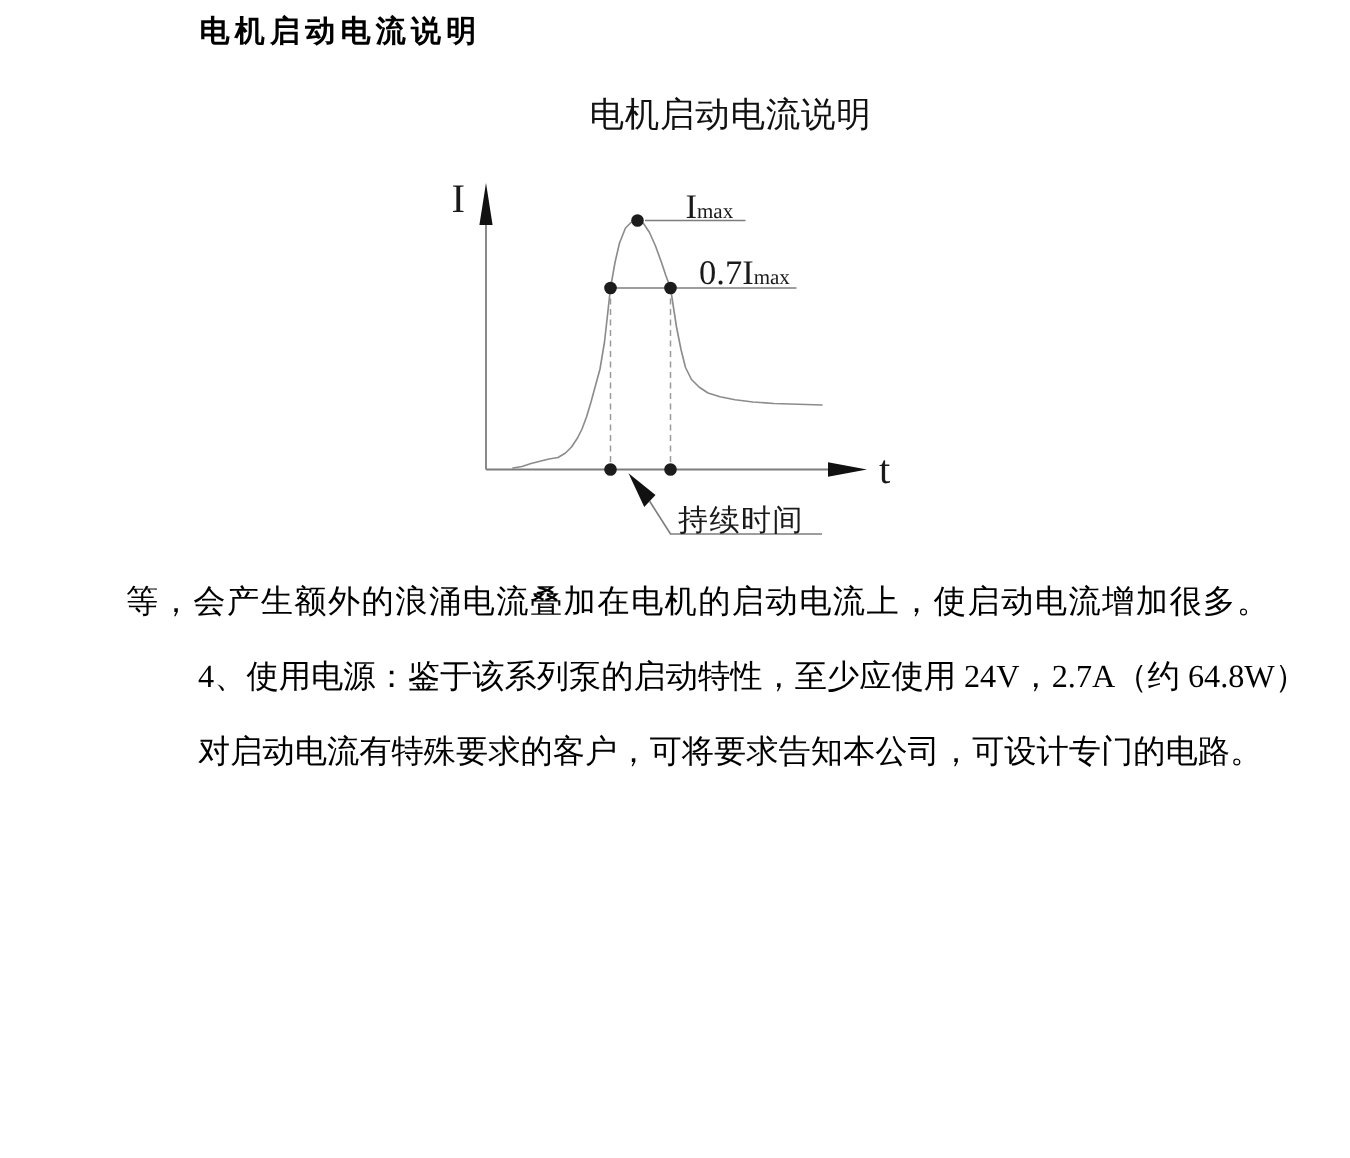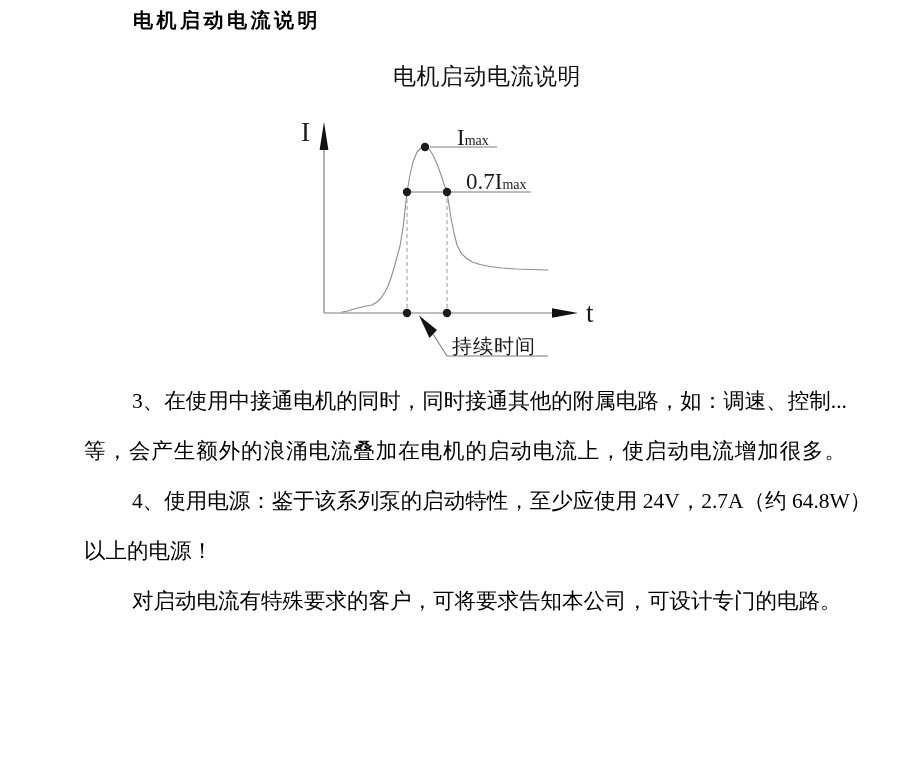--- a/index.html
+++ b/index.html
@@ -65,18 +65,16 @@
 
     <text x="301" y="141" font-size="27">I</text>
     <text x="586" y="322" font-size="27">t</text>
     <text x="457" y="145" font-size="23"><tspan>I</tspan><tspan font-size="14">max</tspan></text>
     <text x="466" y="189" font-size="23"><tspan>0.7I</tspan><tspan font-size="14">max</tspan></text>
     <text x="452" y="353" font-size="20" letter-spacing="1">持续时间</text>
   </svg>
 </div>
 
 <div class="bodytext">
-  <div class="ln ind just">3、在使用中接通电机的同时，同时接通其他的附属电路，如：调速、控制...</div>
   <div class="ln just">等，会产生额外的浪涌电流叠加在电机的启动电流上，使启动电流增加很多。</div>
   <div class="ln ind just">4、使用电源：鉴于该系列泵的启动特性，至少应使用 24V，2.7A（约 64.8W）</div>
-  <div class="ln">以上的电源！</div>
   <div class="ln ind">对启动电流有特殊要求的客户，可将要求告知本公司，可设计专门的电路。</div>
 </div>
 
 </body></html>

